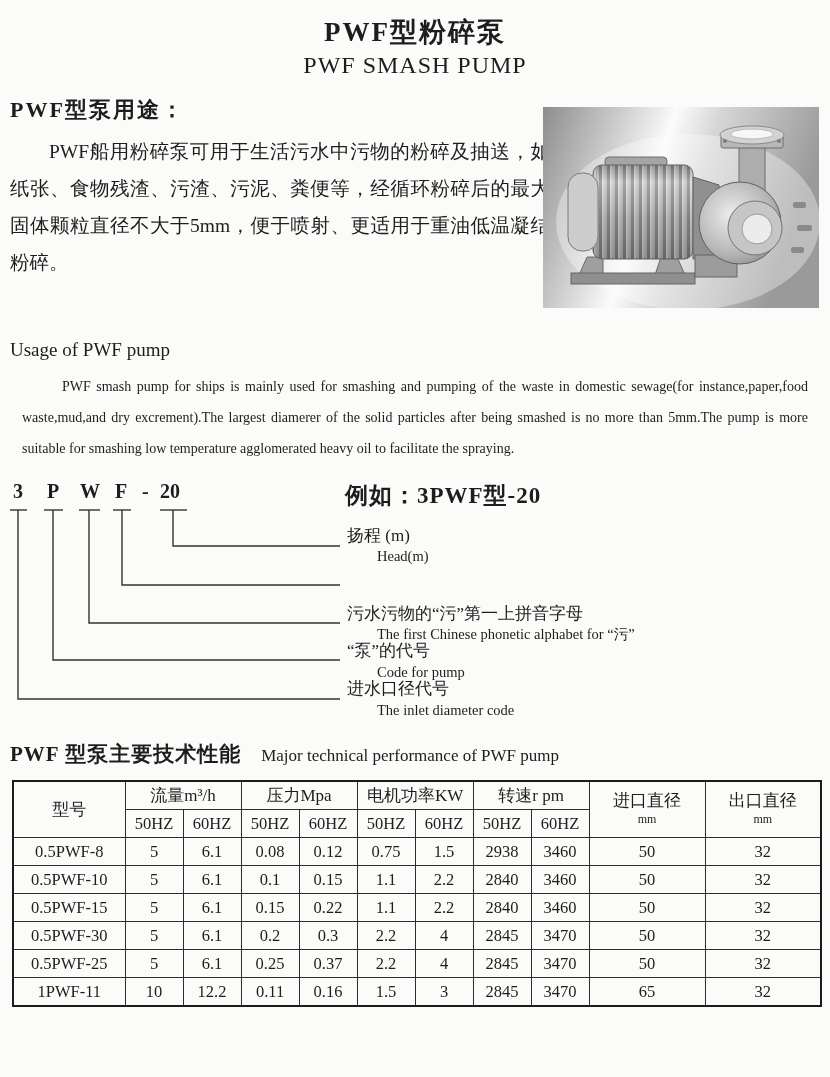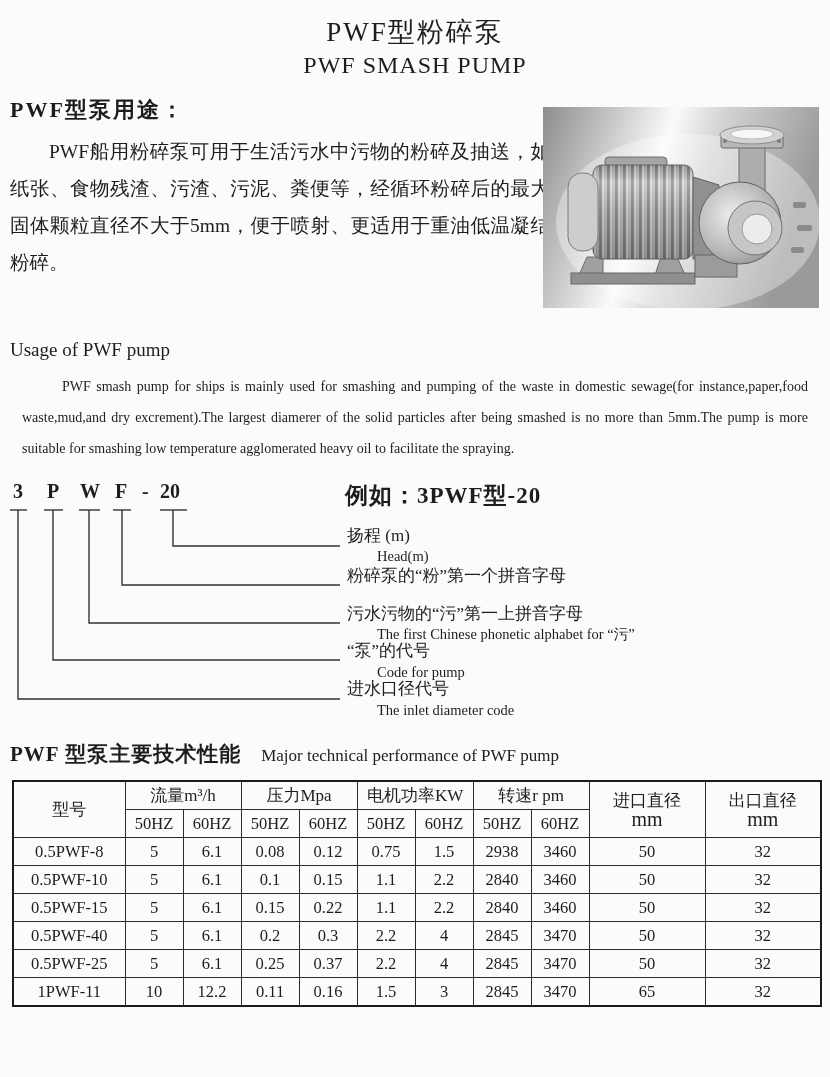--- a/index.html
+++ b/index.html
@@ -4,21 +4,21 @@
 <style>
   html,body{margin:0;padding:0;}
   body{
     width:830px;height:1077px;overflow:hidden;
     background:#fbfbf9;color:#1d1d1d;
     font-family:"Liberation Serif","DejaVu Serif",serif;
   }
   .page{padding:10px 10px 0 10px;position:relative;}
 
   
-  .title-zh{text-align:center;font-size:27px;font-weight:normal;letter-spacing:2px;margin:4px 0 2px;}
+  .title-zh{text-align:center;font-size:27px;font-weight:bold;letter-spacing:2px;margin:4px 0 2px;}
   .title-en{text-align:center;font-size:24px;font-weight:normal;letter-spacing:1px;margin:2px 0 16px;}
 
   
   .usage-section{position:relative;min-height:228px;}
   .usage-heading-zh{font-size:22px;font-weight:bold;letter-spacing:2px;margin:4px 0 8px;}
   .usage-para-zh{width:540px;font-size:19.5px;line-height:37px;text-align:justify;text-indent:2em;margin:0;}
   .pump-figure{position:absolute;right:1px;top:12px;width:276px;height:201px;}
   .pump-figure svg{display:block;}
 
   
@@ -40,21 +40,21 @@
 
   
   .perf-row{margin-top:10px;}
   table.perf{border-collapse:collapse;table-layout:fixed;width:808px;margin:12px 0 0 2px;
     border:2px solid #1b1b1b;}
   table.perf th,table.perf td{
     border:1px solid #2c2c2c;text-align:center;vertical-align:middle;
     font-size:16.5px;font-weight:normal;padding:1px 1px;height:25px;line-height:19px;
   }
   table.perf .hdr{font-size:17px;}
-  table.perf .unit{font-size:20px;}
+  table.perf .unit{font-size:12px;}
 </style>
 </head>
 <body>
 
 <div class="page">
 
   <h1 class="title-zh">PWF型粉碎泵</h1>
   <h2 class="title-en">PWF SMASH PUMP</h2>
 
   <div class="usage-section">
@@ -143,21 +143,20 @@
     <span class="code-char" style="left:37px">P</span>
     <span class="code-char" style="left:70px">W</span>
     <span class="code-char" style="left:105px">F</span>
     <span class="code-char" style="left:132px">-</span>
     <span class="code-char" style="left:150px">20</span>
 
     <span class="example">例如：3PWF型-20</span>
 
     <div class="dlabel-zh" style="top:46px">扬程 (m)</div>
     <div class="dlabel-en" style="top:68px">Head(m)</div>
-    <div class="dlabel-zh" style="top:86px">粉碎泵的“粉”第一个拼音字母</div>
     <div class="dlabel-zh" style="top:124px">污水污物的“污”第一上拼音字母</div>
     <div class="dlabel-en" style="top:146px">The first Chinese phonetic alphabet for “污”</div>
     <div class="dlabel-zh" style="top:161px">“泵”的代号</div>
     <div class="dlabel-en" style="top:184px">Code for pump</div>
     <div class="dlabel-zh" style="top:199px">进水口径代号</div>
     <div class="dlabel-en" style="top:222px">The inlet diameter code</div>
   </div>
 
   <div class="sec-row perf-row">
     <span class="sec-zh">PWF 型泵主要技术性能</span>
@@ -239,21 +238,21 @@
         <td>0.15</td>
         <td>0.22</td>
         <td>1.1</td>
         <td>2.2</td>
         <td>2840</td>
         <td>3460</td>
         <td>50</td>
         <td>32</td>
       </tr>
       <tr>
-        <td>0.5PWF-40</td>
+        <td>0.5PWF-30</td>
         <td>5</td>
         <td>6.1</td>
         <td>0.2</td>
         <td>0.3</td>
         <td>2.2</td>
         <td>4</td>
         <td>2845</td>
         <td>3470</td>
         <td>50</td>
         <td>32</td>

